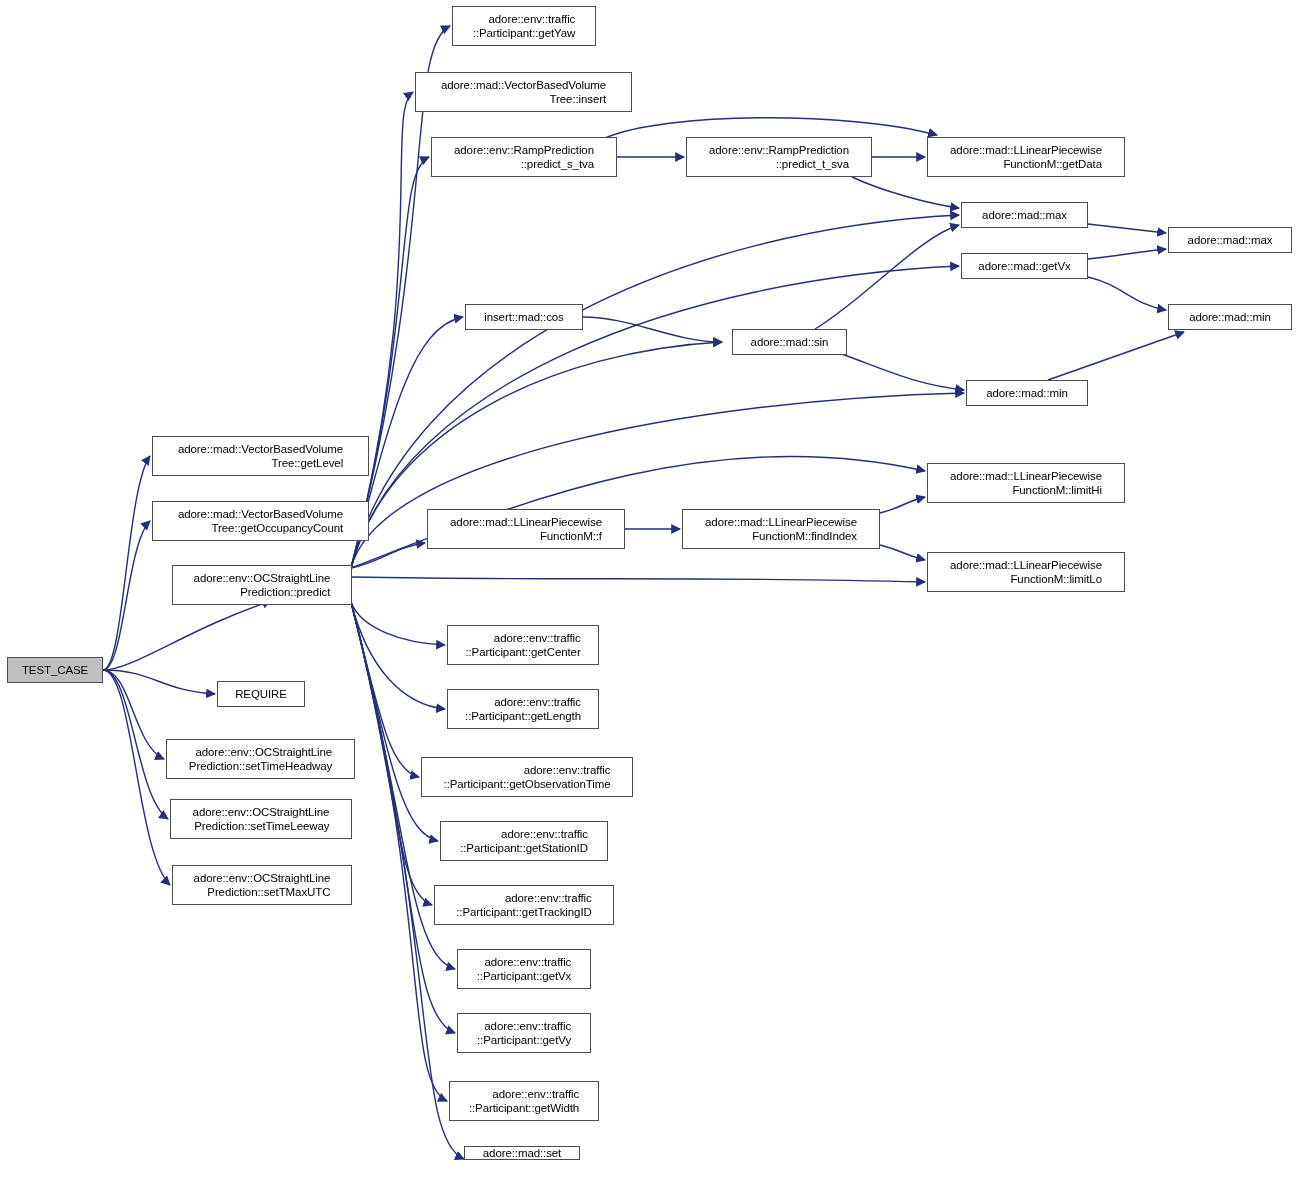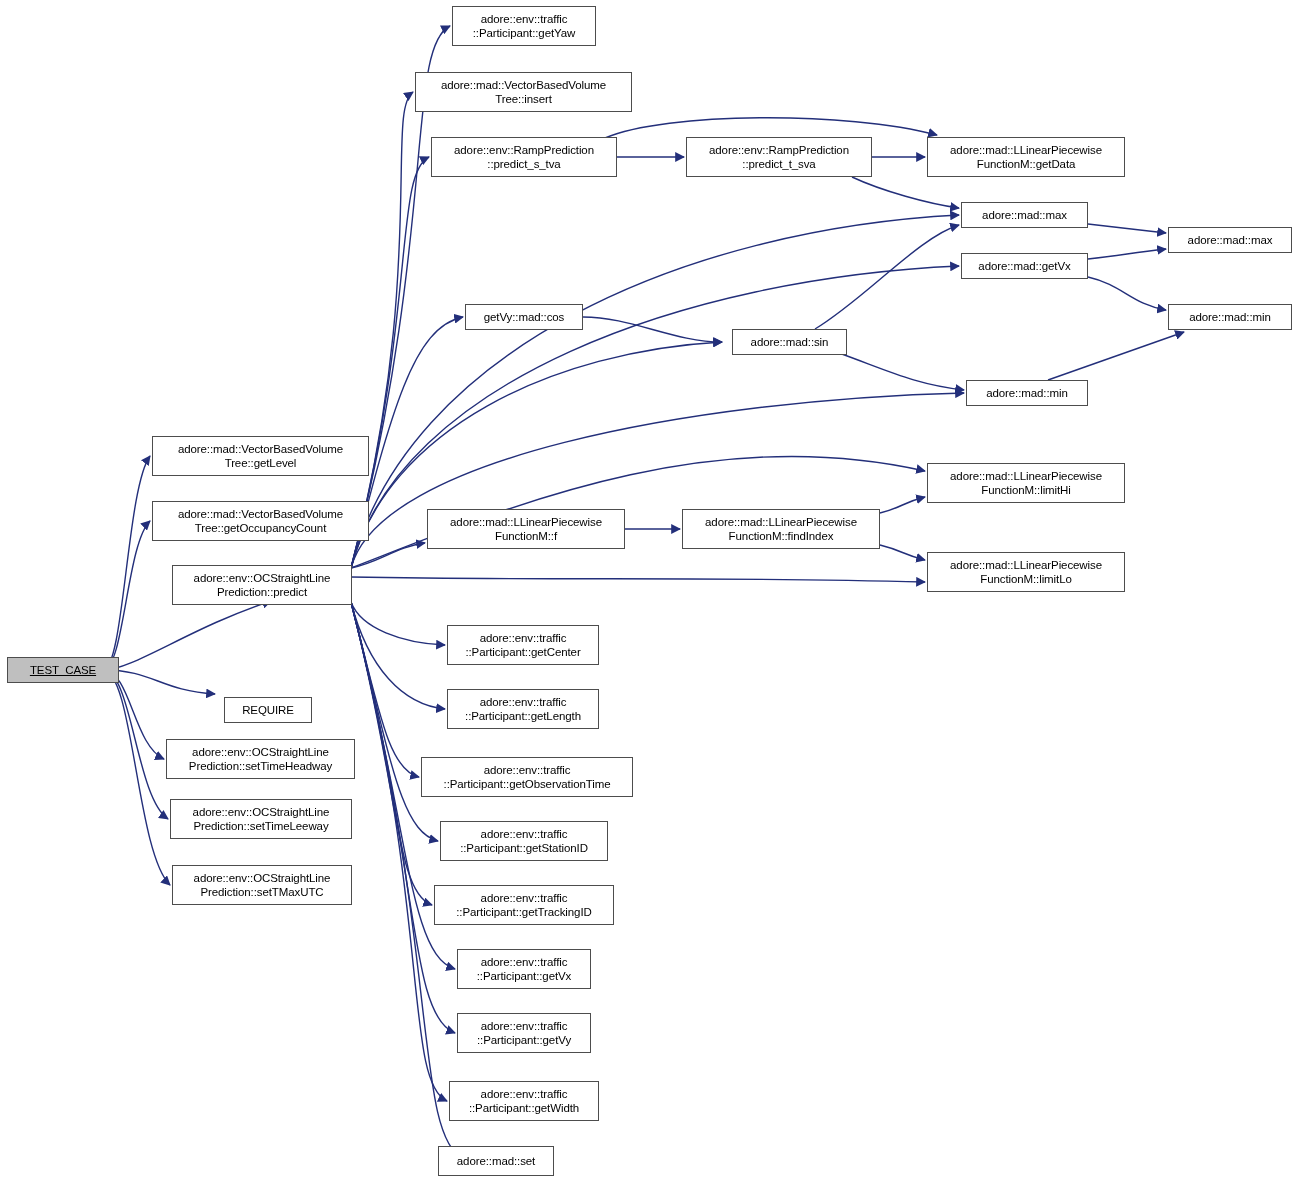--- a/index.html
+++ b/index.html
@@ -13,21 +13,21 @@
   }
   svg#edges{position:absolute;left:0;top:0;width:1297px;height:1179px;}
   .node{
     position:absolute;
     box-sizing:border-box;
     border:1px solid #4d4d4d;
     background:#ffffff;
     color:#000000;
     font-size:11.5px;
     line-height:14.5px;
-    text-align:center;
+    text-align:right;
     display:flex;
     align-items:center;
     justify-content:center;
     white-space:pre-line;
     letter-spacing:-0.1px;
   }
   .node.root{background:#bfbfbf;}
 </style>
 </head>
 <body>
@@ -77,70 +77,70 @@
         <path d="M1088,224 C1123,228 1131,229 1166,233" marker-end="url(#ah)"></path>
         <path d="M1088,259 C1123,255 1131,253 1166,249" marker-end="url(#ah)"></path>
         <path d="M1088,277 C1123,285 1131,304 1166,310" marker-end="url(#ah)"></path>
         <path d="M1048,380 C1088,366 1144,346 1184,332" marker-end="url(#ah)"></path>
         <path d="M625,529 C644.25,529 660.75,529 680,529" marker-end="url(#ah)"></path>
         <path d="M880,513 C904,507 901,503 925,497" marker-end="url(#ah)"></path>
         <path d="M880,545 C904,551 901,554 925,560" marker-end="url(#ah)"></path>
       </g>
   </svg>
   <div id="node-layer">
-      <div class="node root" style="left: 7px; top: 657px; width: 112px; height: 26px; text-decoration: underline;">TEST_CASE</div>
+      <div class="node root" style="left: 7px; top: 657px; width: 96px; height: 26px;">TEST_CASE</div>
       <div class="node" style="left: 452px; top: 6px; width: 144px; height: 40px;">adore::env::traffic
 ::Participant::getYaw</div>
       <div class="node" style="left: 415px; top: 72px; width: 217px; height: 40px;">adore::mad::VectorBasedVolume
 Tree::insert</div>
       <div class="node" style="left: 431px; top: 137px; width: 186px; height: 40px;">adore::env::RampPrediction
 ::predict_s_tva</div>
       <div class="node" style="left: 686px; top: 137px; width: 186px; height: 40px;">adore::env::RampPrediction
 ::predict_t_sva</div>
       <div class="node" style="left: 927px; top: 137px; width: 198px; height: 40px;">adore::mad::LLinearPiecewise
 FunctionM::getData</div>
       <div class="node" style="left: 961px; top: 202px; width: 127px; height: 26px;">adore::mad::max</div>
       <div class="node" style="left: 1168px; top: 227px; width: 124px; height: 26px;">adore::mad::max</div>
       <div class="node" style="left: 961px; top: 253px; width: 127px; height: 26px;">adore::mad::getVx</div>
       <div class="node" style="left: 1168px; top: 304px; width: 124px; height: 26px;">adore::mad::min</div>
-      <div class="node" style="left: 465px; top: 304px; width: 118px; height: 26px;">getVy::mad::cos</div>
+      <div class="node" style="left: 465px; top: 304px; width: 118px; height: 26px;">insert::mad::cos</div>
       <div class="node" style="left: 724px; top: 329px; width: 115px; height: 26px; margin-left: 8px;">adore::mad::sin</div>
       <div class="node" style="left: 966px; top: 380px; width: 122px; height: 26px;">adore::mad::min</div>
       <div class="node" style="left: 152px; top: 436px; width: 217px; height: 40px;">adore::mad::VectorBasedVolume
 Tree::getLevel</div>
       <div class="node" style="left: 927px; top: 463px; width: 198px; height: 40px;">adore::mad::LLinearPiecewise
 FunctionM::limitHi</div>
       <div class="node" style="left: 152px; top: 501px; width: 217px; height: 40px;">adore::mad::VectorBasedVolume
 Tree::getOccupancyCount</div>
       <div class="node" style="left: 427px; top: 509px; width: 198px; height: 40px;">adore::mad::LLinearPiecewise
 FunctionM::f</div>
       <div class="node" style="left: 682px; top: 509px; width: 198px; height: 40px;">adore::mad::LLinearPiecewise
 FunctionM::findIndex</div>
       <div class="node" style="left: 172px; top: 565px; width: 180px; height: 40px;">adore::env::OCStraightLine
 Prediction::predict</div>
       <div class="node" style="left: 927px; top: 552px; width: 198px; height: 40px;">adore::mad::LLinearPiecewise
 FunctionM::limitLo</div>
       <div class="node" style="left: 447px; top: 625px; width: 152px; height: 40px;">adore::env::traffic
 ::Participant::getCenter</div>
-      <div class="node" style="left: 217px; top: 697px; width: 88px; height: 26px; margin-left: 7px;">REQUIRE</div>
+      <div class="node" style="left: 217px; top: 681px; width: 88px; height: 26px;">REQUIRE</div>
       <div class="node" style="left: 447px; top: 689px; width: 152px; height: 40px;">adore::env::traffic
 ::Participant::getLength</div>
       <div class="node" style="left: 166px; top: 739px; width: 189px; height: 40px;">adore::env::OCStraightLine
 Prediction::setTimeHeadway</div>
       <div class="node" style="left: 421px; top: 757px; width: 212px; height: 40px;">adore::env::traffic
 ::Participant::getObservationTime</div>
       <div class="node" style="left: 170px; top: 799px; width: 182px; height: 40px;">adore::env::OCStraightLine
 Prediction::setTimeLeeway</div>
       <div class="node" style="left: 440px; top: 821px; width: 168px; height: 40px;">adore::env::traffic
 ::Participant::getStationID</div>
       <div class="node" style="left: 172px; top: 865px; width: 180px; height: 40px;">adore::env::OCStraightLine
 Prediction::setTMaxUTC</div>
       <div class="node" style="left: 434px; top: 885px; width: 180px; height: 40px;">adore::env::traffic
 ::Participant::getTrackingID</div>
       <div class="node" style="left: 457px; top: 949px; width: 134px; height: 40px;">adore::env::traffic
 ::Participant::getVx</div>
       <div class="node" style="left: 457px; top: 1013px; width: 134px; height: 40px;">adore::env::traffic
 ::Participant::getVy</div>
       <div class="node" style="left: 449px; top: 1081px; width: 150px; height: 40px;">adore::env::traffic
 ::Participant::getWidth</div>
-      <div class="node" style="left: 438px; top: 1146px; width: 116px; height: 30px;">adore::mad::set</div>
+      <div class="node" style="left: 464px; top: 1146px; width: 116px; height: 14px;">adore::mad::set</div>
     </div>
 </div>
 
 </body></html>

